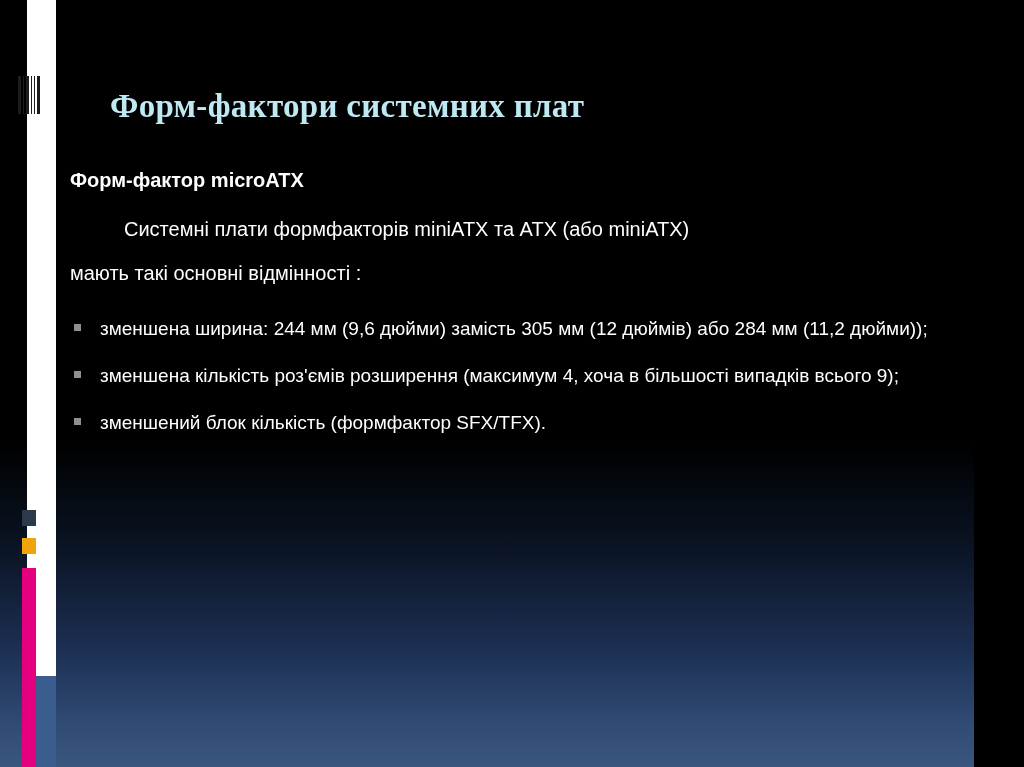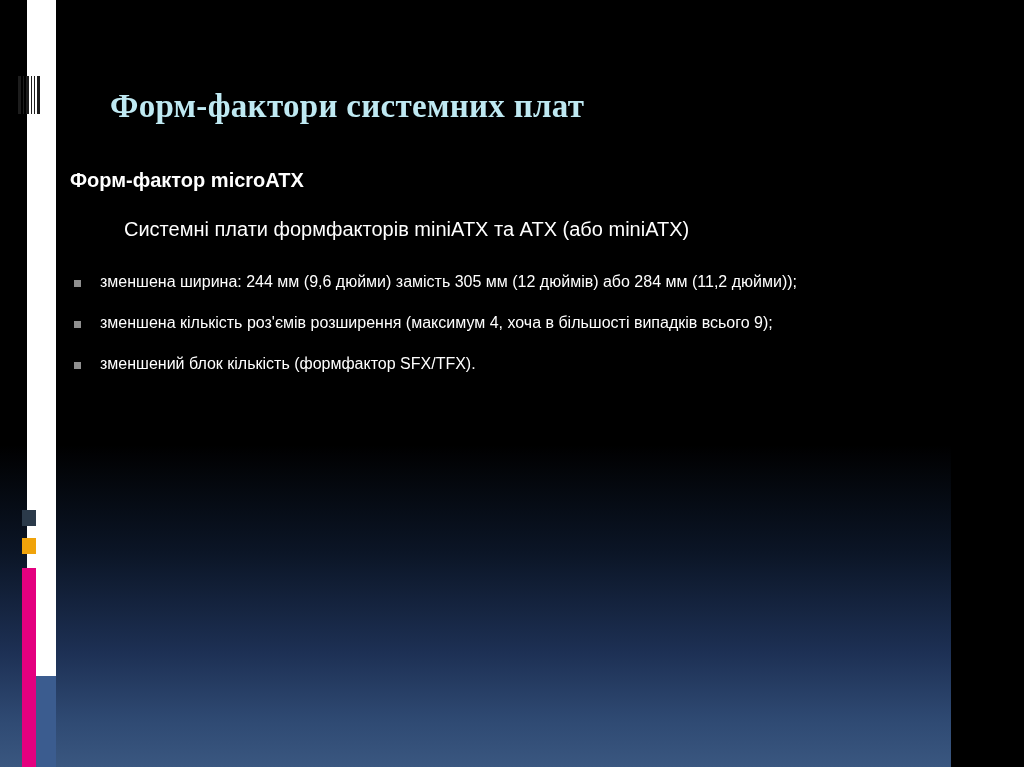--- a/index.html
+++ b/index.html
@@ -12,20 +12,21 @@
     height: 767px;
     overflow: hidden;
     font-family: "Liberation Sans", sans-serif;
   }
   .slide {
     position: relative;
     width: 951px;
     height: 767px;
     background: linear-gradient(to bottom, #000000 0%, #000000 58%, #0b1526 72%, #1d3054 85%, #2f4a73 94%, #3a5780 100%);
     overflow: hidden;
+    padding-left: 23px;
   }
 
   
   .rail {
     position: absolute;
     left: 0;
     top: 0;
     width: 56px;
     height: 767px;
   }
@@ -117,21 +118,21 @@
   .para .indent { display: inline-block; width: 54px; }
 
   .bullets {
     margin: 18px 0 0 0;
     padding: 0;
     list-style: none;
   }
   .bullets li {
     position: relative;
     padding-left: 30px;
-    font-size: 16px;
+    font-size: 19px;
     line-height: 1.95;
     margin-bottom: 10px;
     color: #ffffff;
   }
   .bullets li .dot {
     position: absolute;
     left: 4px;
     top: 14px;
     width: 7px;
     height: 7px;
@@ -164,20 +165,21 @@
 
   <h1 class="title">Форм-фактори системних плат</h1>
 
   <div class="body">
 
     <div class="lead">Форм-фактор microATX</div>
 
     <div class="para">
       <span class="indent"></span><span>Системні плати формфакторів miniATX та ATX (або miniATX)</span>
     </div>
+    <div class="para">мають такі основні відмінності :</div>
 
     <ul class="bullets">
       <li>
         <span class="dot"></span>
         <span>зменшена ширина: 244 мм (9,6 дюйми) замість 305 мм (12 дюймів) або 284 мм (11,2 дюйми));</span>
       </li>
       <li>
         <span class="dot"></span>
         <span>зменшена кількість роз'ємів розширення (максимум 4, хоча в більшості випадків всього 9);</span>
       </li>

